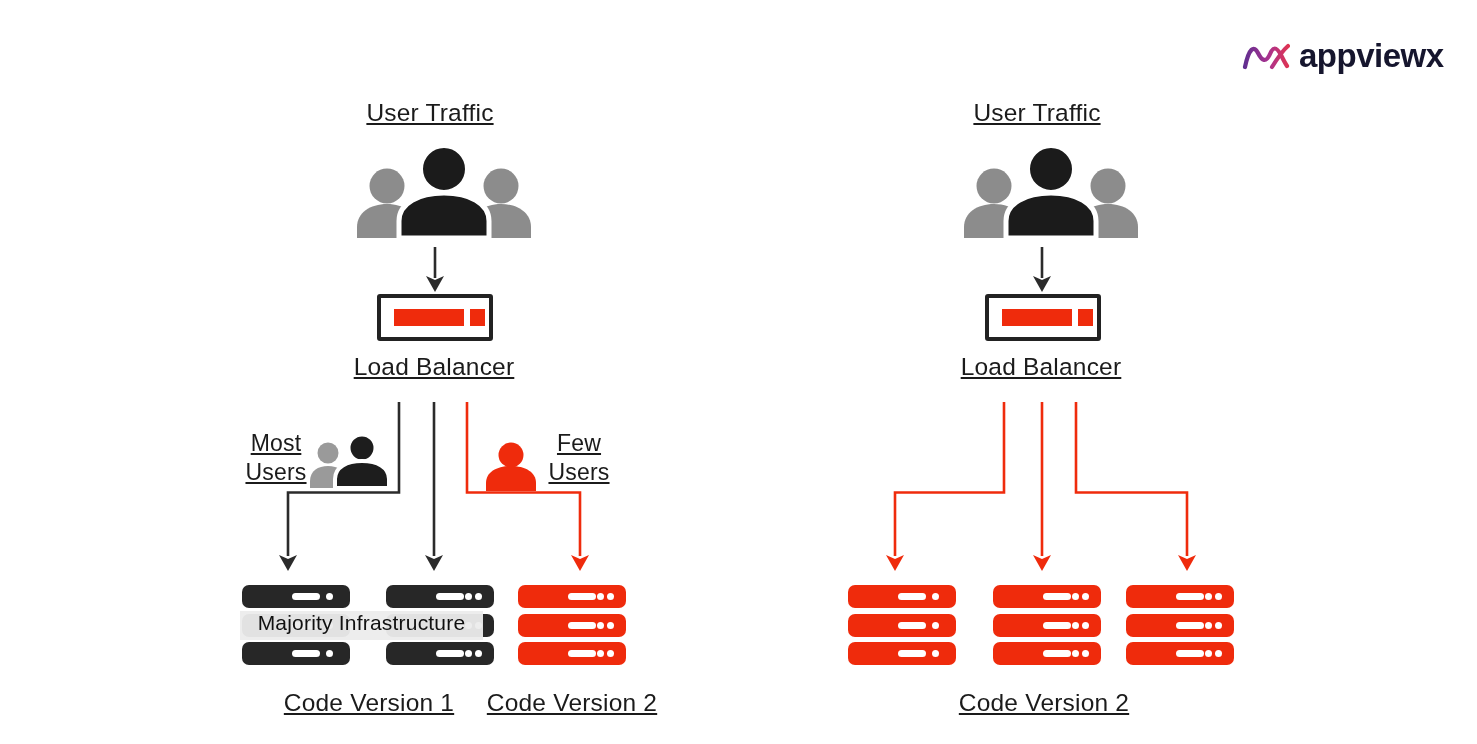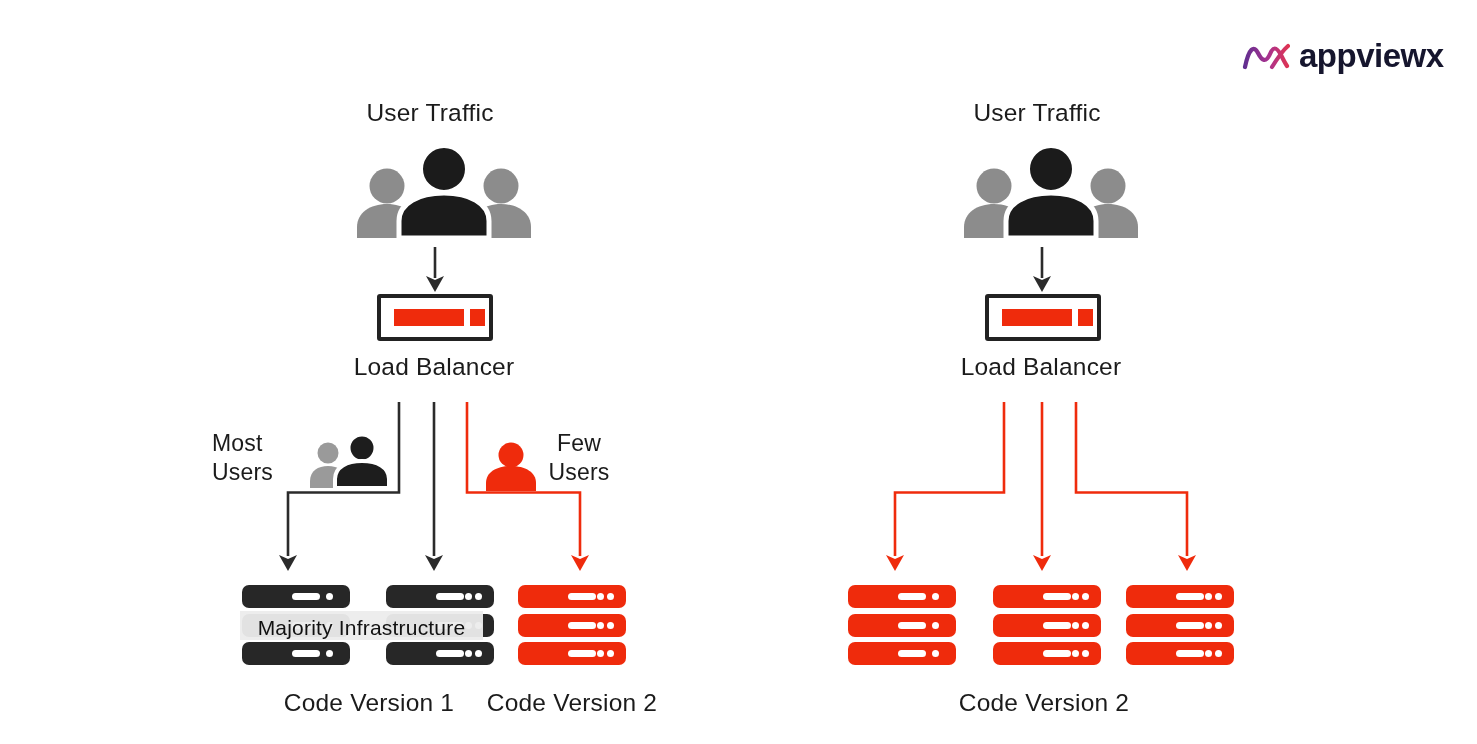--- a/index.html
+++ b/index.html
@@ -4,21 +4,21 @@
 <style>
   html,body { margin:0; padding:0; background:#ffffff; }
   .canvas {
     position:relative; width:1477px; height:744px; background:#ffffff;
     font-family:"Liberation Sans", sans-serif; color:#1b1b1b; overflow:hidden;
   }
   svg.overlay { position:absolute; left:0; top:0; z-index:1; }
   .abs { position:absolute; z-index:2; }
 
   .label { position:absolute; z-index:3; font-size:24.5px; line-height:26px;
-           color:#1b1b1b; text-align:center; letter-spacing:0.2px; }
+           color:#1b1b1b; text-align:center; letter-spacing:0.2px;text-decoration:underline; }
   .label.side { font-size:23px; line-height:28.5px; }
 
   
   .lb-box { position:absolute; z-index:2; width:108px; height:39px;
             border:4px solid #222222; border-radius:3px; background:#ffffff; }
   .lb-box .lb-bar { position:absolute; left:13px; top:11px; width:70px; height:17px; background:#EF2B0C; }
   .lb-box .lb-sq  { position:absolute; left:89px; top:11px; width:15px; height:17px; background:#EF2B0C; }
 
   
   .stack { position:absolute; z-index:2; top:585px; width:108px; height:80px; }
@@ -28,21 +28,21 @@
   .bar.red  { background:#EF2B0C; }
   .bar::before { content:""; position:absolute; left:50px; top:8px; width:28px; height:7px;
                  border-radius:3.5px; background:#ffffff; }
   .bar.d1::after { content:""; position:absolute; left:84px; top:8px; width:7px; height:7px;
                    border-radius:50%; background:#ffffff; }
   .bar.d2::after { content:""; position:absolute; left:79px; top:8px; width:7px; height:7px;
                    border-radius:50%; background:#ffffff; box-shadow:10px 0 0 #ffffff; }
 
   
   .infra-band { position:absolute; z-index:4; top:611px; height:29px;
-                display:flex; align-items:flex-end; justify-content:center;
+                display:flex; align-items:flex-start; justify-content:center;
                 font-size:21px; color:#111111; letter-spacing:0.2px; }
   .band-left  { left:240px; width:243px; background:rgba(236,236,236,0.95); }
   .band-right { left:846px; width:391px; background:rgba(255,255,255,0.88); }
 
   
   .logo { position:absolute; z-index:2; left:1242px; top:38px; display:flex; align-items:center; gap:9px; }
   .logo .brand-text { font-size:33px; font-weight:700; letter-spacing:-0.5px; color:#16162E; line-height:36px; }
 </style>
 </head>
 <body>
@@ -109,21 +109,21 @@
     <circle cx="93" cy="27" r="23.5" fill="#1b1b1b" stroke="#ffffff" stroke-width="5"></circle>
     <path d="M48,96 v-17 c0,-18 20,-28 45,-28 s45,10 45,28 v17 z" fill="#1b1b1b" stroke="#ffffff" stroke-width="5"></path>
   </svg>
 
   <div class="lb-box" style="left:377px; top:294px;">
     <div class="lb-bar"></div>
     <div class="lb-sq"></div>
   </div>
   <div class="label" style="left:334px; top:354px; width:200px;">Load Balancer</div>
 
-  <div class="label side" style="left:212px; top:429px; width:74px; text-align:left;">Most Users</div>
+  <div class="label side" style="left:239px; top:429px; width:74px; text-align:center;">Most Users</div>
   <svg class="abs" style="left:307px; top:431px;" width="86" height="57" viewBox="0 0 86 57">
     <circle cx="21" cy="22" r="10.5" fill="#9a9a9a"></circle>
     <path d="M3,57 v-7 c0,-10 8,-15 18,-15 s18,5 18,15 v7 z" fill="#9a9a9a"></path>
     <circle cx="55" cy="17" r="13.5" fill="#1d1d1d" stroke="#ffffff" stroke-width="4"></circle>
     <path d="M28,57 v-9 c0,-12 12,-18 27,-18 s27,6 27,18 v9 z" fill="#1d1d1d" stroke="#ffffff" stroke-width="4"></path>
   </svg>
 
   <svg class="abs" style="left:482px; top:441px;" width="58" height="50" viewBox="0 0 58 50">
     <circle cx="29" cy="14" r="12.5" fill="#EF2B0C"></circle>
     <path d="M4,50 v-8 c0,-11 11,-17 25,-17 s25,6 25,17 v8 z" fill="#EF2B0C"></path>

